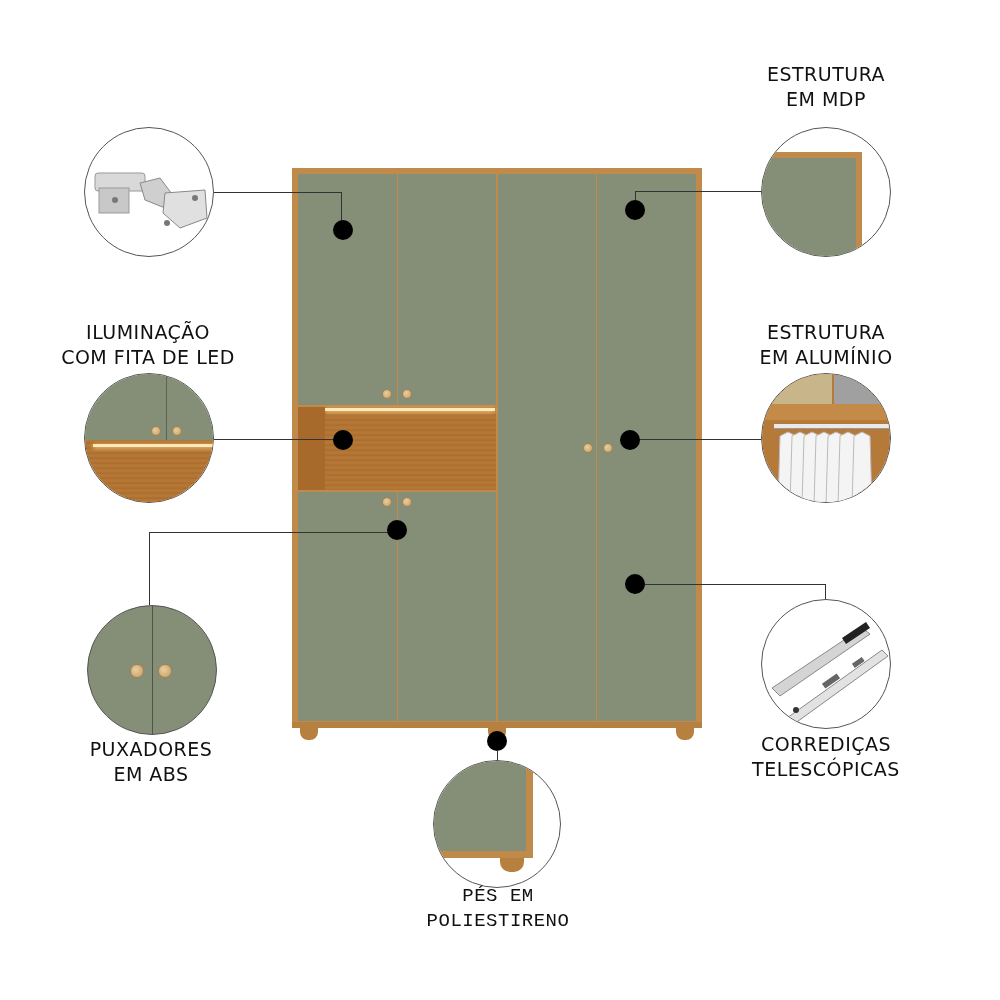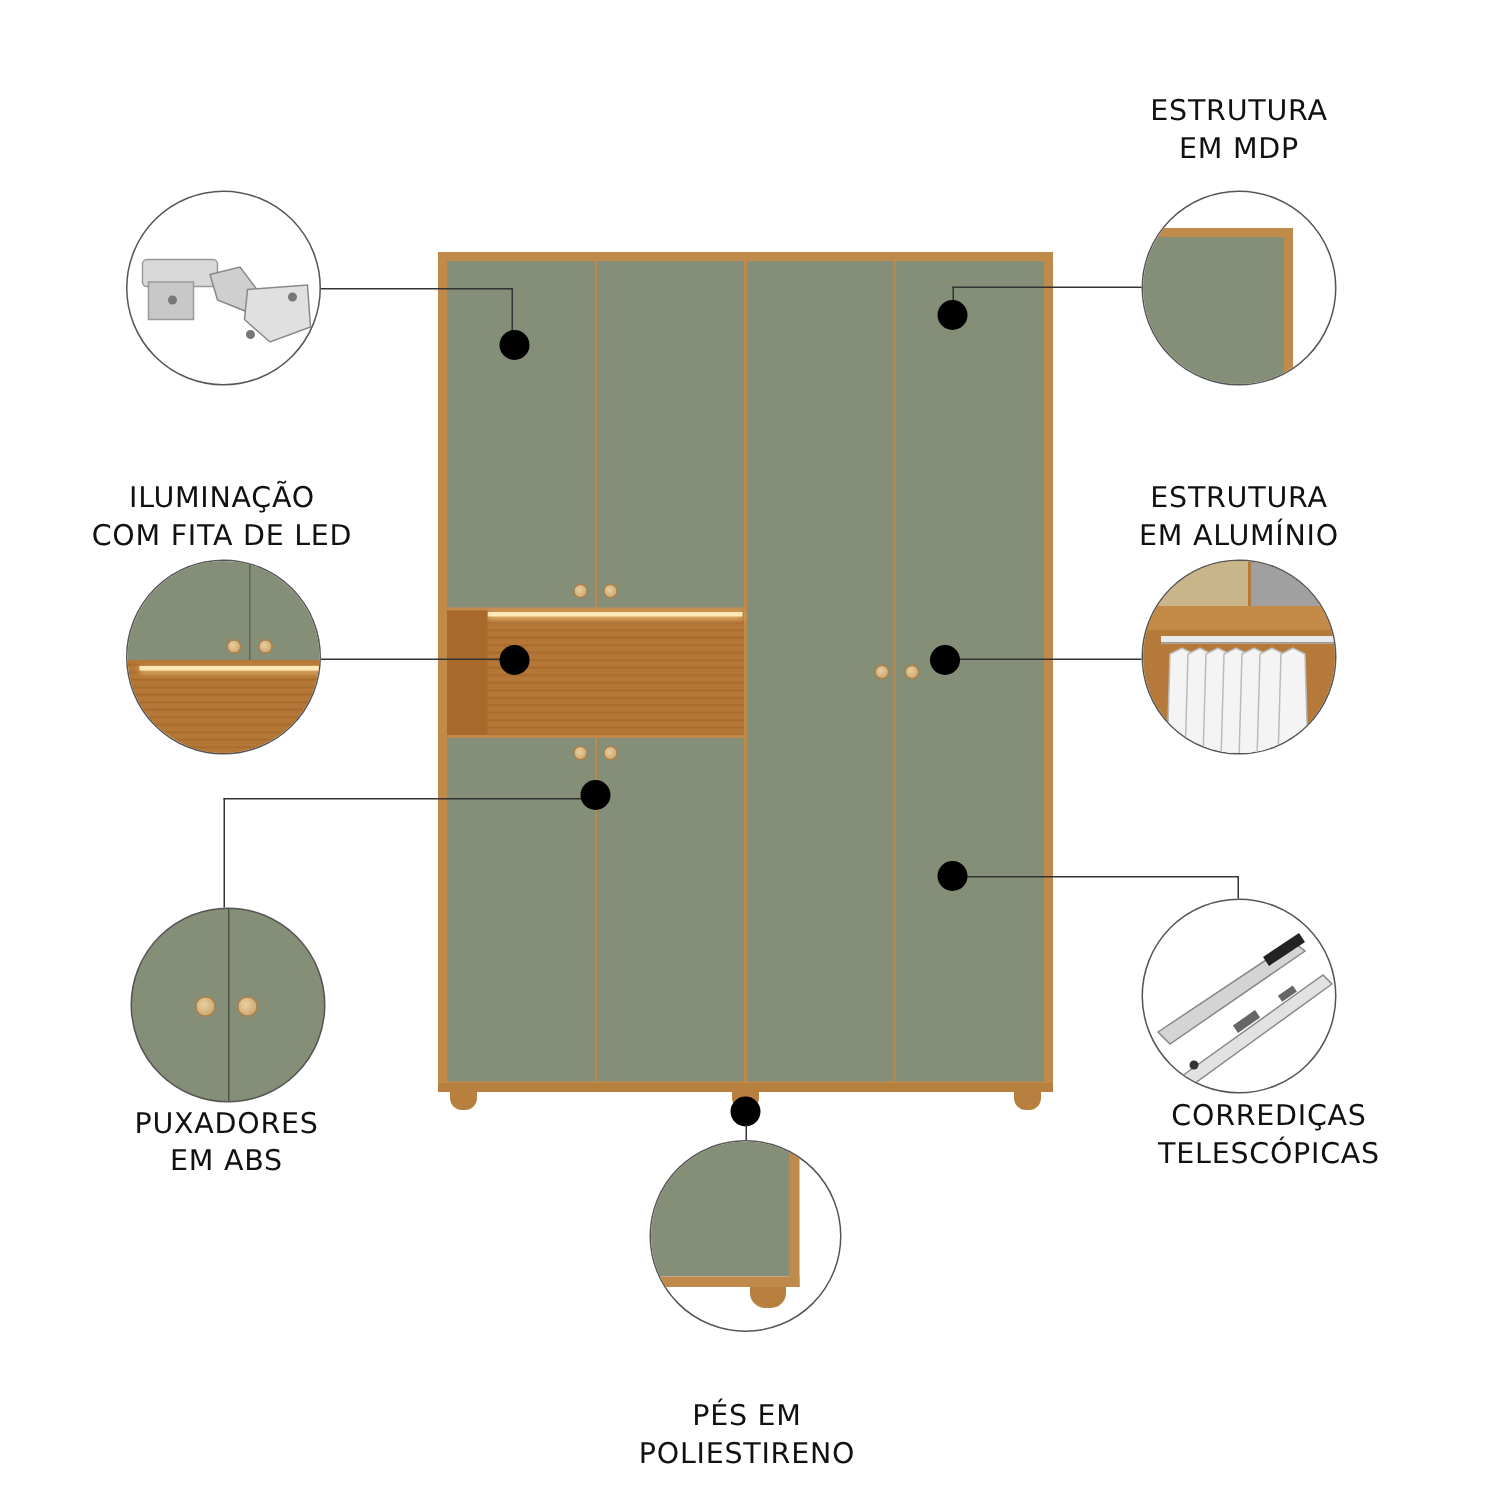--- a/index.html
+++ b/index.html
@@ -132,32 +132,32 @@
 <div class="circle" style="left:761px;top:599px;width:130px;height:130px;">
   <svg width="130" height="130" viewBox="0 0 130 130">
     <polygon points="10,88 100,28 108,34 18,96" fill="#d4d4d4" stroke="#888"></polygon>
     <polygon points="80,38 104,22 108,28 84,44" fill="#222"></polygon>
     <polygon points="25,118 120,50 126,56 32,124" fill="#e2e2e2" stroke="#888"></polygon>
     <rect x="60" y="78" width="18" height="6" fill="#666" transform="rotate(-35 69 81)"></rect>
     <rect x="90" y="60" width="12" height="5" fill="#666" transform="rotate(-35 96 62)"></rect>
     <circle cx="34" cy="110" r="3" fill="#333"></circle>
   </svg>
 </div>
-<div class="label" style="left:826px;top:732px;margin-left:20px;">
+<div class="label" style="left:826px;top:732px;">
   <div>CORREDIÇAS</div>
   <div>TELESCÓPICAS</div>
 </div>
 <div class="line" style="left:635px;top:584px;width:191px;height:1px;"></div>
 <div class="line" style="left:825px;top:584px;width:1px;height:15px;"></div>
 <div class="dot" style="left:635px;top:584px;"></div>
 
 <div class="dot" style="left:497px;top:741px;"></div>
 <div class="line" style="left:497px;top:750px;width:1px;height:10px;"></div>
 <div class="circle" style="left:433px;top:760px;width:128px;height:128px;">
   <div style="position:absolute;left:0;top:0;width:92px;height:90px;background:#858f78;"></div>
   <div style="position:absolute;left:92px;top:0;width:7px;height:97px;background:#c08a4a;"></div>
   <div style="position:absolute;left:0;top:90px;width:99px;height:7px;background:#c08a4a;"></div>
   <div style="position:absolute;left:66px;top:97px;width:24px;height:14px;background:#b8803e;border-radius:0 0 10px 10px;"></div>
 </div>
-<div class="label" style="left:498px;top:932px;">
+<div class="label" style="left:498px;top:884px;font-family:Liberation Mono, monospace;">
   <div>PÉS EM</div>
   <div>POLIESTIRENO</div>
 </div>
 
 </body></html>

